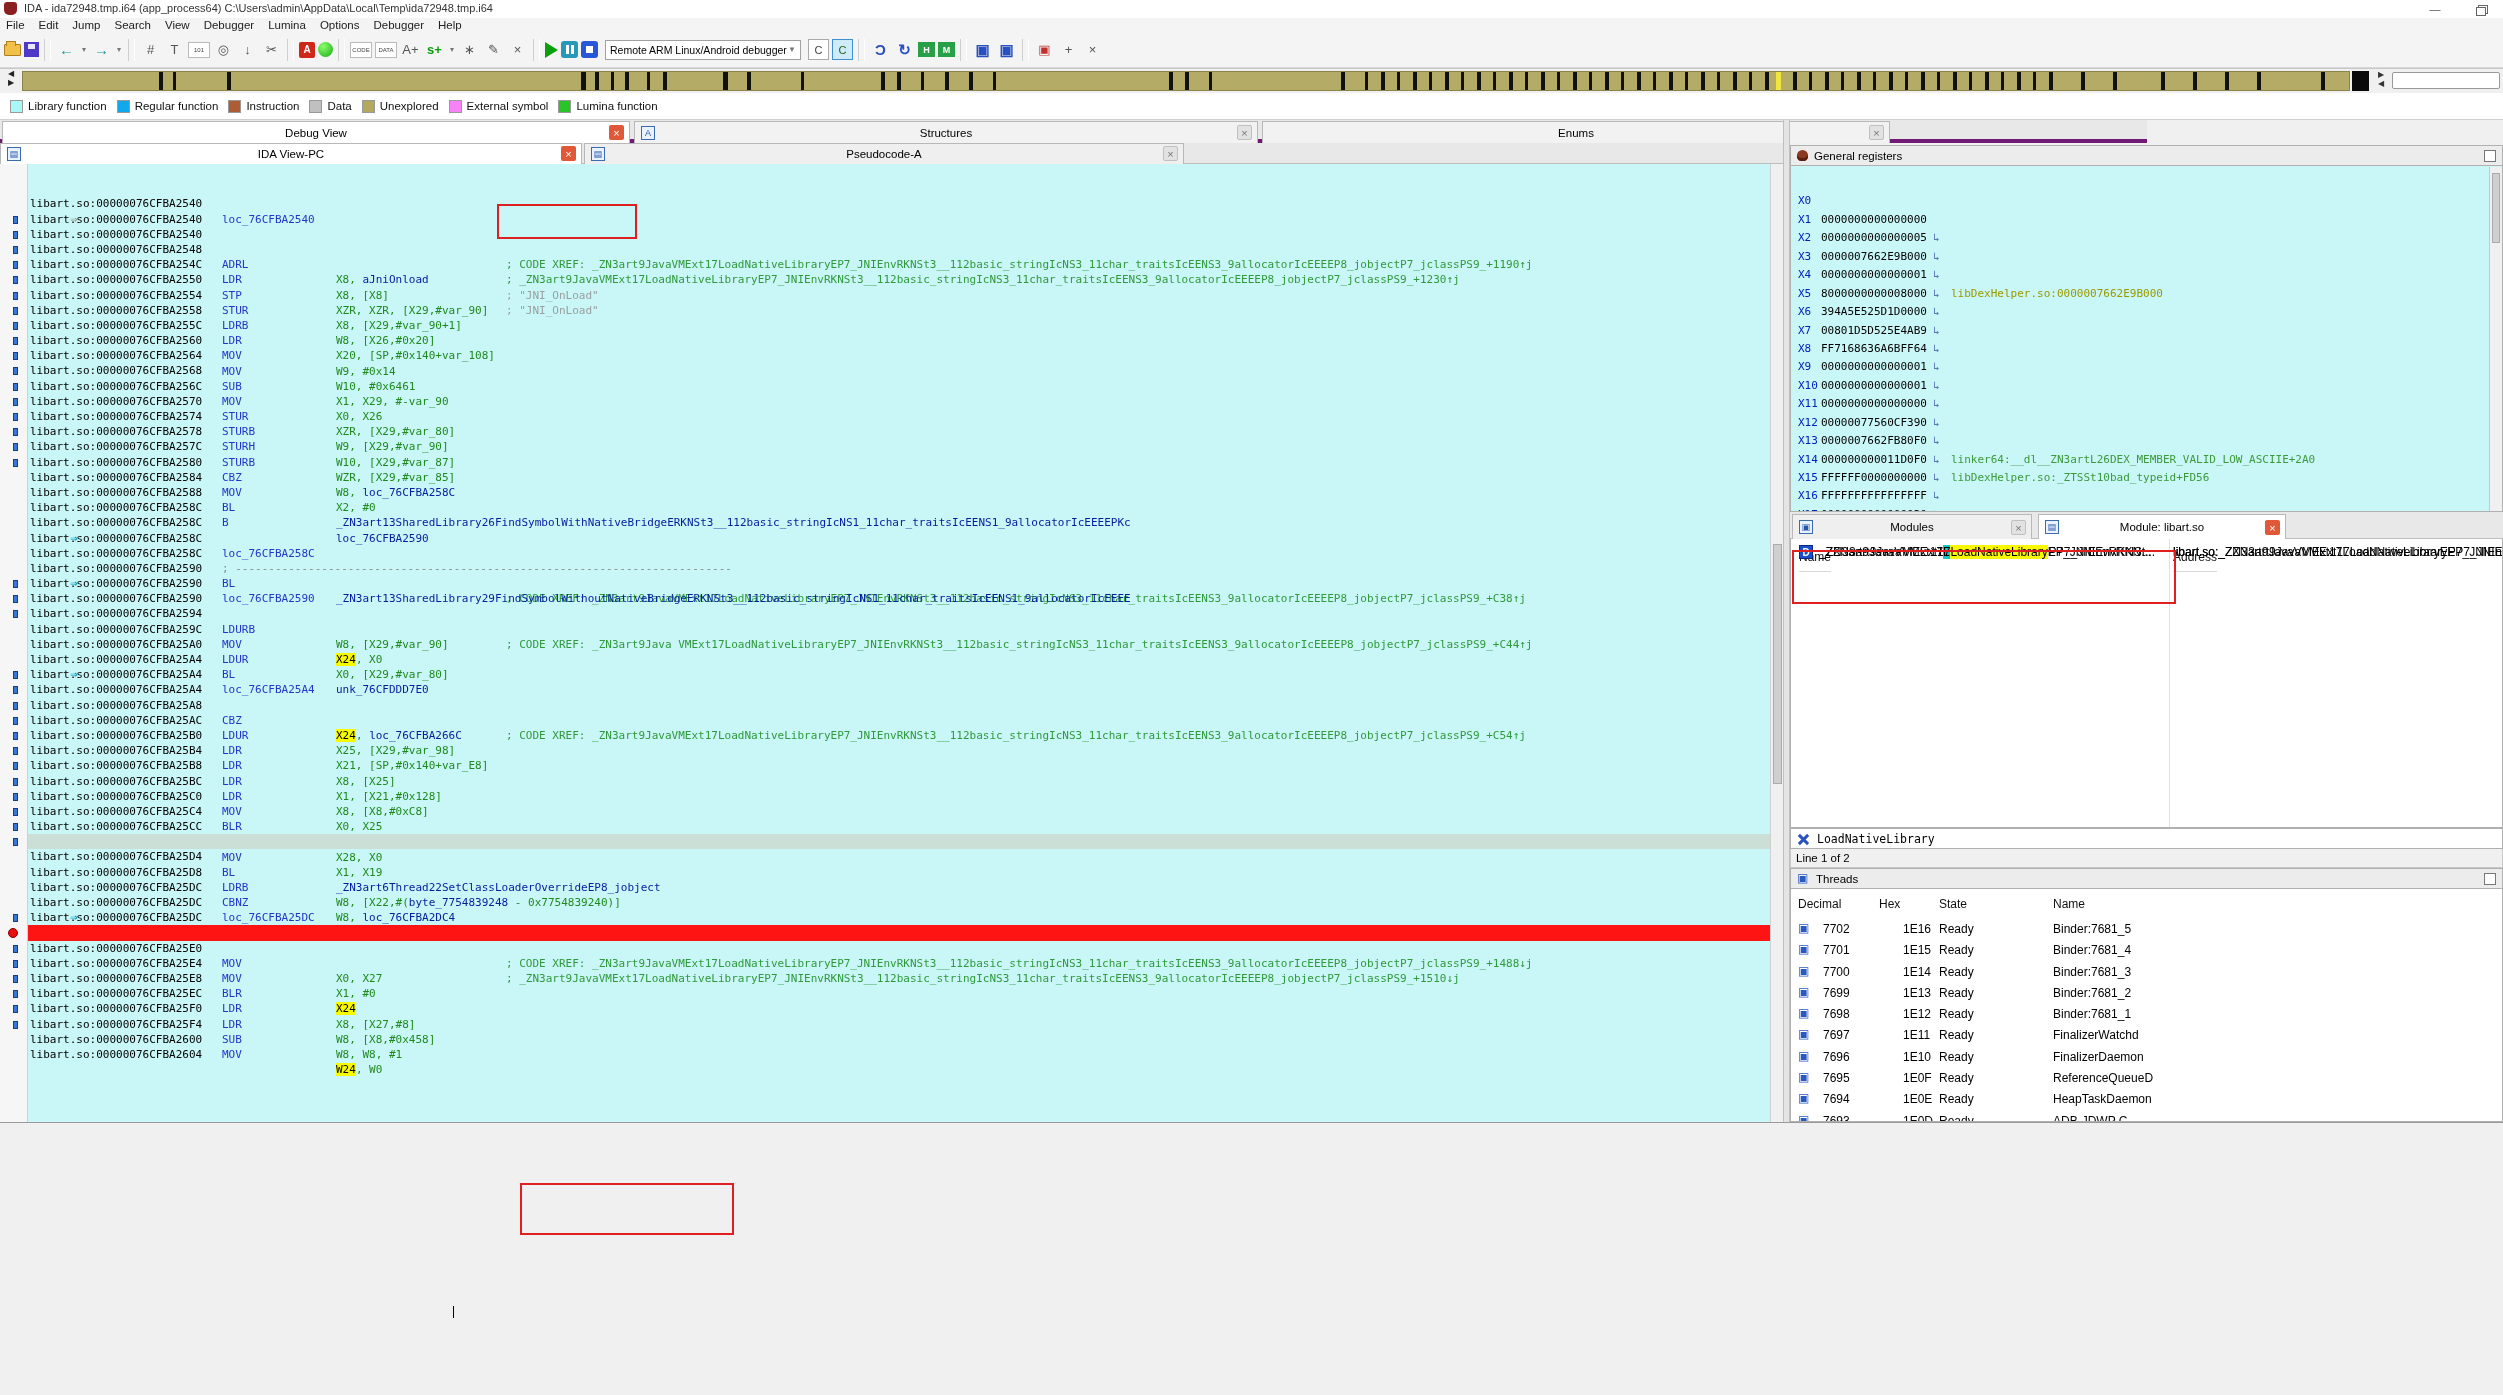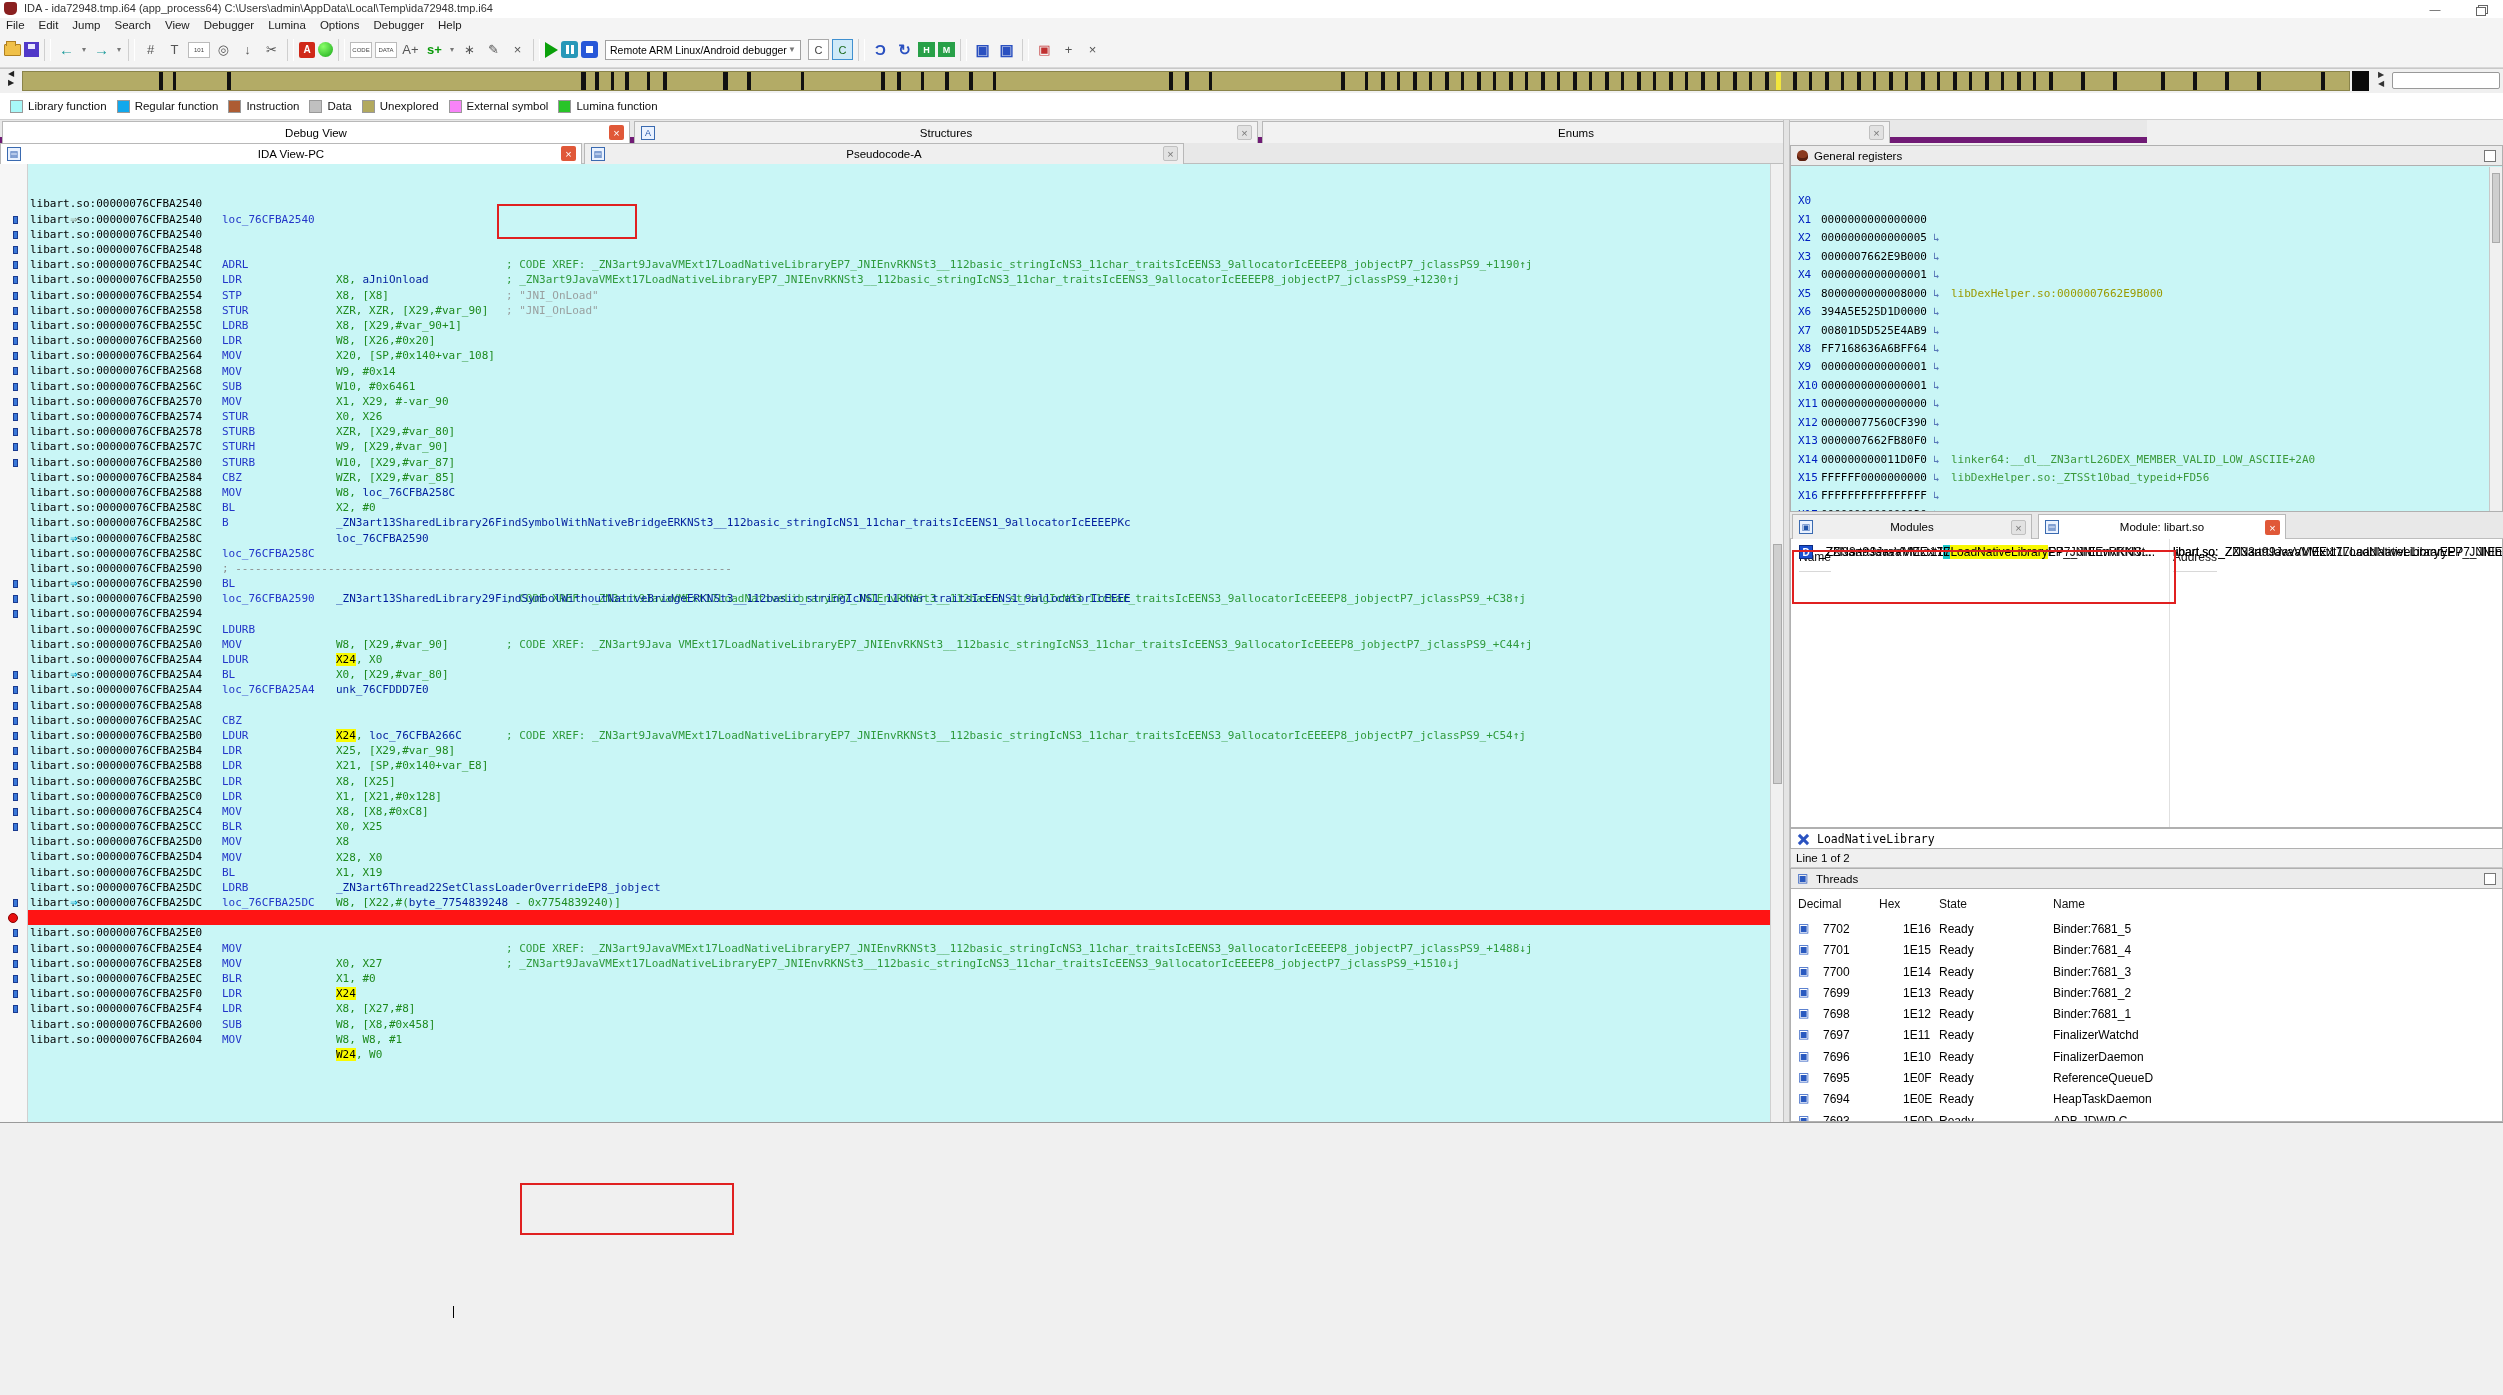--- a/index.html
+++ b/index.html
@@ -56,21 +56,21 @@
   #band-block{left:2352px;top:2px;width:17px;height:20px;background:#0a0a0a;}
   #band-arrows{left:2374px;top:1px;width:14px;height:24px;display:flex;flex-direction:column;font-size:8px;color:#333;align-items:center;}
   #band-addr{left:2392px;top:3px;width:108px;height:17px;background:#fff;border:1px solid #999;border-radius:2px;}
   
   #legend{left:0;top:93px;width:2503px;height:27px;background:#ffffff;border-bottom:1px solid #d0d0d0;
           display:flex;align-items:center;gap:10px;padding-left:10px;}
   .leg-item{display:flex;align-items:center;gap:5px;}
   .leg-swatch{width:13px;height:13px;border:1px solid #999;}
   .leg-label{font-size:11.5px;color:#111;}
   
-  #tabs1{left:0;top:120px;width:2147px;height:23px;background:#e8e8e8;border-bottom:6px solid #701a75;}
+  #tabs1{left:0;top:120px;width:2147px;height:23px;background:#e8e8e8;border-bottom:4px solid #701a75;}
   .tab1{position:absolute;top:1px;height:22px;background:#f2f2f2;border:1px solid #b8b8b8;border-bottom:none;
         display:flex;align-items:center;justify-content:center;font-size:11.5px;}
   .tab1.active{background:#ffffff;}
   .tclose{position:absolute;right:5px;top:3px;width:15px;height:15px;display:flex;align-items:center;justify-content:center;
           font-size:11px;border-radius:2px;}
   .tclose.red{background:#e05838;color:#fff;}
   .tclose.gray{background:#e2e2e2;color:#777;border:1px solid #c0c0c0;}
   .tabicon{position:absolute;left:6px;top:4px;width:14px;height:14px;border:1px solid #3a6ab0;background:#eaf2ff;color:#2255aa;
            font-size:9px;display:flex;align-items:center;justify-content:center;}
   #tabs2{left:0;top:143px;width:1783px;height:21px;background:#e8e8e8;border-bottom:1px solid #bdbdbd;}
@@ -927,20 +927,28 @@
 
         <div class="lst-line">
           <span class="mk mk-sq"></span>
           <span class="addr">libart.so:00000076CFBA25D4</span>
           <span class="lbl"></span>
           <span class="mnem">LDRB</span>
           <span class="ops"><span>W8, [X22,#(</span><span class="f-n">byte_7754839248</span><span> - 0x7754839240)]</span></span>
           <span class="cmt"></span>
         </div>
 
+        <div class="lst-line row-sel">
+          <span class="mk mk-sq"></span>
+          <span class="addr">libart.so:00000076CFBA25D8</span>
+          <span class="lbl"></span>
+          <span class="mnem">CBNZ</span>
+          <span class="ops"><span>W8, </span><span class="f-n">loc_76CFBA2DC4</span></span>
+          <span class="cmt"></span>
+        </div>
 
         <div class="lst-line">
           <span class="mk"></span>
           <span class="addr">libart.so:00000076CFBA25DC</span>
           <span class="lbl"></span>
           <span class="mnem"></span>
           <span class="ops"></span>
           <span class="cmt"></span>
         </div>
 

